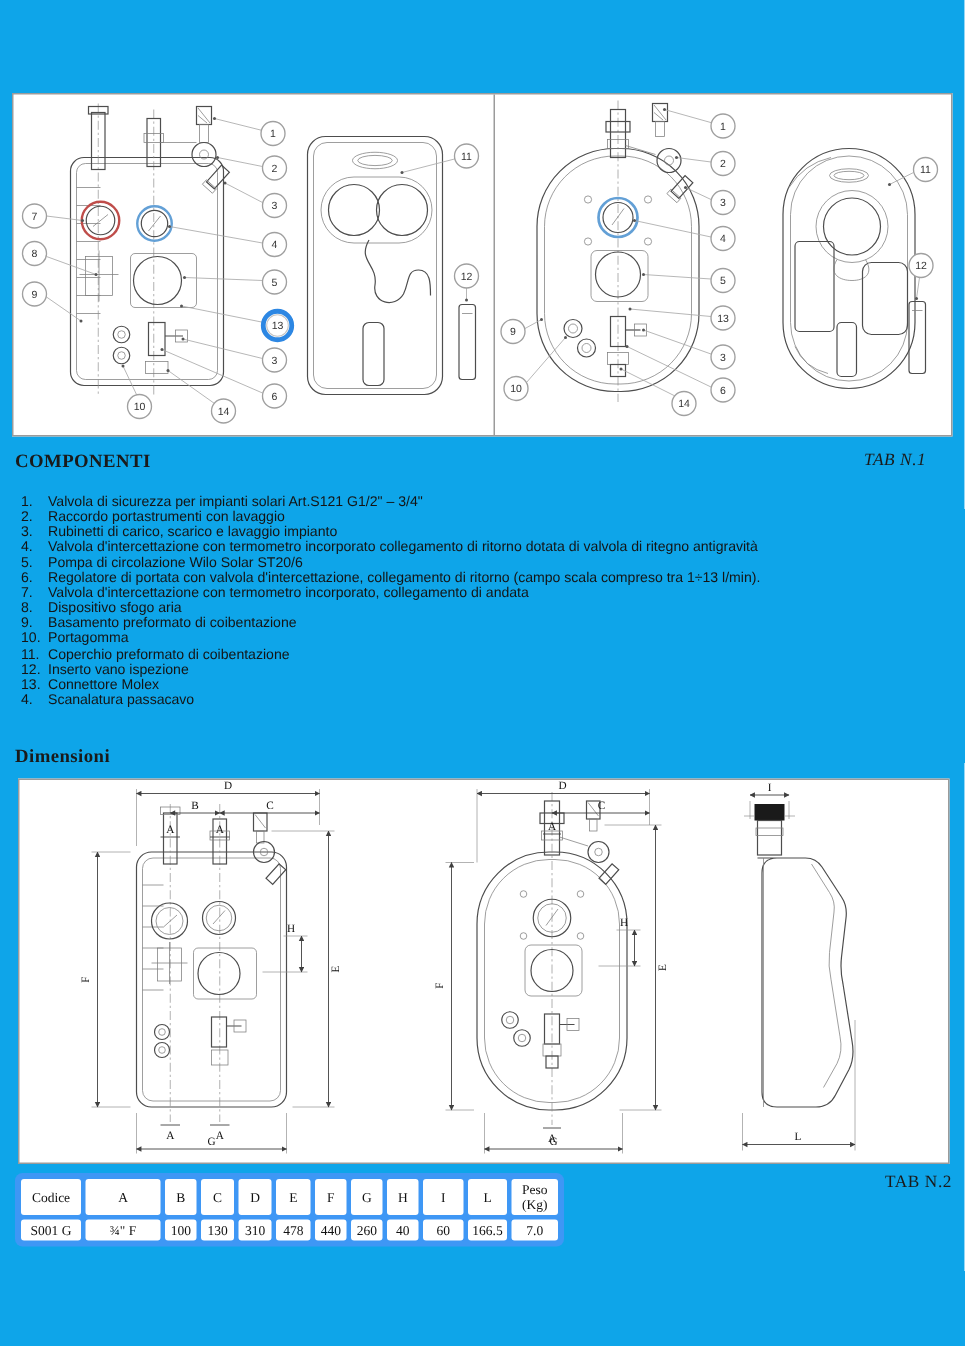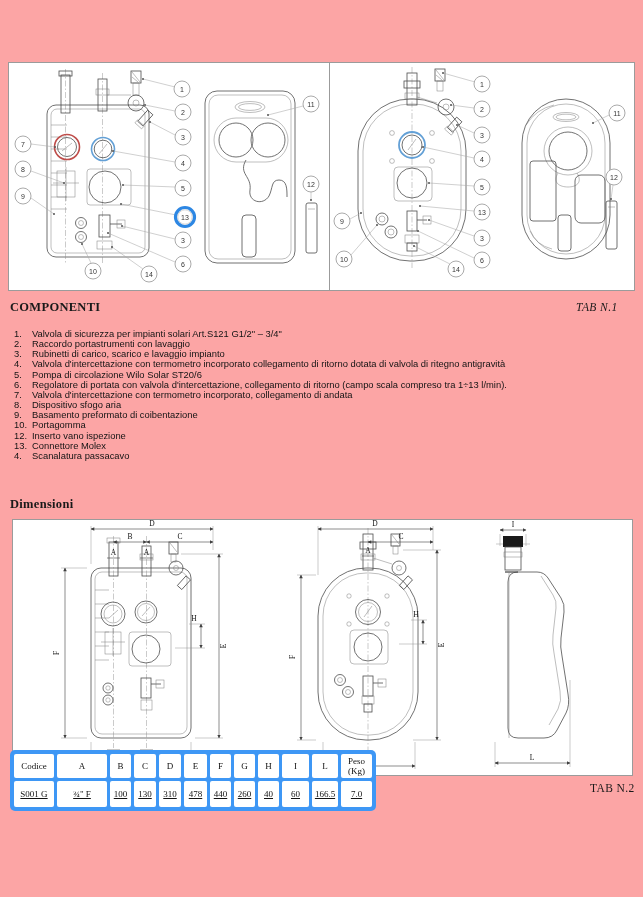--- a/index.html
+++ b/index.html
@@ -1,16 +1,16 @@
 <!DOCTYPE html>
 <html><head>
 <meta charset="utf-8">
 <style>
   html,body{margin:0;padding:0;background:#fff;}
-  .page{position:relative;width:643px;height:897px;background:#fca5a5;overflow:hidden;
+  .page{position:relative;width:643px;height:897px;background:#0ea5e9;overflow:hidden;
         font-family:"Liberation Serif",serif;color:#1a1a1a;}
   .panel{position:absolute;border:1px solid #9b9b9b;background:#fff;box-sizing:border-box;}
   #tab1-panel{left:8px;top:62px;width:627px;height:229px;display:flex;}
   #tab1-panel .half{flex:none;height:227px;}
   #tab1-panel .half.right{border-left:1px solid #9b9b9b;}
   #dim-panel{left:12px;top:519px;width:621px;height:257px;}
   svg{display:block;}
   .ln{fill:none;stroke:#4d4d4d;stroke-width:.8;}
   .ln2{fill:none;stroke:#7d7d7d;stroke-width:.5;}
   .cl{fill:none;stroke:#8a8a8a;stroke-width:.45;stroke-dasharray:6 2 1.5 2;}
@@ -21,27 +21,27 @@
   .dim{stroke:#3f3f3f;stroke-width:.6;fill:none;}
   .ext{stroke:#8d8d8d;stroke-width:.45;fill:none;}
   .dimtext{font:7.5px "Liberation Serif",serif;fill:#111;text-anchor:middle;}
   .h-serif{position:absolute;font-weight:bold;font-size:12.5px;letter-spacing:.3px;}
   .tab-label{position:absolute;font-size:11.5px;letter-spacing:.4px;}
   #comp-list{position:absolute;left:14px;top:329px;width:620px;
              font-family:"Liberation Sans",sans-serif;font-size:9.4px;line-height:10.15px;color:#141414;}
   .comp-row{display:flex;}
   .comp-num{flex:none;width:18px;}
   .comp-text{flex:1;white-space:nowrap;}
-  #dims-table{position:absolute;left:10px;top:750px;border-collapse:separate;border-spacing:3px;
+  #dims-table{position:absolute;left:10px;top:782px;border-collapse:separate;border-spacing:3px;
               background:#3E97F5;border-radius:5px;padding:1px;
               font-family:"Liberation Serif",serif;font-size:9px;color:#111;}
   #dims-table th,#dims-table td{background:#fff;border-radius:2px;text-align:center;vertical-align:middle;
               font-weight:normal;padding:0 1px;}
   #dims-table th{height:24px;line-height:10px;}
-  #dims-table td{height:26px;text-decoration:underline;}
+  #dims-table td{height:14px;}
   .cw0{width:38px}.cw1{width:48px}.cw2{width:19px}.cw3{width:20px}.cw4{width:20px}.cw5{width:21px}
   .cw6{width:19px}.cw7{width:19px}.cw8{width:19px}.cw9{width:25px}.cw10{width:24px}.cw11{width:29px}
 </style>
 </head>
 <body>
 
 <div class="page">
 
   <div id="tab1-panel" class="panel">
 
@@ -375,20 +375,24 @@
       </div>
     <div class="comp-row">
         <span class="comp-num">9.</span>
         <span class="comp-text">Basamento preformato di coibentazione</span>
       </div>
     <div class="comp-row">
         <span class="comp-num">10.</span>
         <span class="comp-text">Portagomma</span>
       </div>
     <div class="comp-row">
+        <span class="comp-num">11.</span>
+        <span class="comp-text">Coperchio preformato di coibentazione</span>
+      </div>
+    <div class="comp-row">
         <span class="comp-num">12.</span>
         <span class="comp-text">Inserto vano ispezione</span>
       </div>
     <div class="comp-row">
         <span class="comp-num">13.</span>
         <span class="comp-text">Connettore Molex</span>
       </div>
     <div class="comp-row">
         <span class="comp-num">4.</span>
         <span class="comp-text">Scanalatura passacavo</span>

